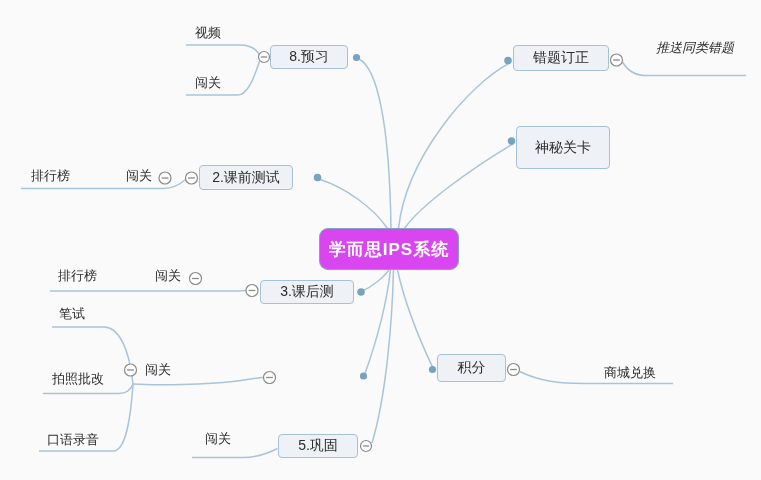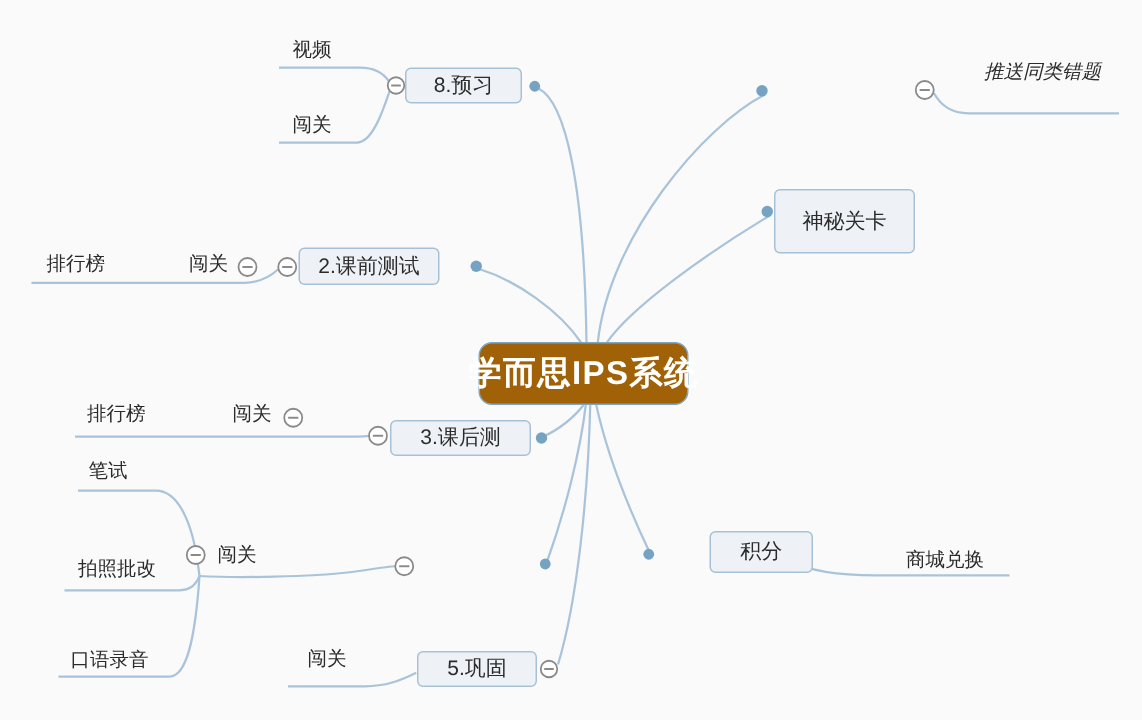--- a/index.html
+++ b/index.html
@@ -7,22 +7,22 @@
     position:relative;width:761px;height:480px;background:#fafafa;
     font-family:"Liberation Sans","DejaVu Sans",sans-serif;overflow:hidden;
   }
   #wires{position:absolute;left:0;top:0;z-index:0;}
   .node{
     position:absolute;z-index:2;display:flex;align-items:center;justify-content:center;
     background:#eef2f6;border:1px solid #a6c1d6;border-radius:4px;
     font-size:14px;color:#2b2b2b;box-sizing:border-box;white-space:nowrap;
   }
   .root{
-    background:#a16207;border:1px solid #7ca6c4;color:#ffffff;
-    font-weight:bold;font-size:22px;border-radius:9px;letter-spacing:1px;
+    background:#d946ef;border:1px solid #7ca6c4;color:#ffffff;
+    font-weight:bold;font-size:17px;border-radius:9px;letter-spacing:1px;
   }
   .leaf{
     position:absolute;z-index:2;font-size:13px;color:#2b2b2b;
     white-space:nowrap;line-height:14px;
   }
   .wire{stroke:#a9c4da;stroke-width:1.5;fill:none;}
   .collapse{fill:#ffffff;stroke:#8a8a8a;stroke-width:1.2;}
   .minus{stroke:#8a8a8a;stroke-width:1.3;}
   .dot{fill:#76a3c2;stroke:none;}
 </style>
@@ -103,22 +103,23 @@
     <circle class="dot" cx="511.5" cy="141" r="3.8"></circle>
     <circle class="dot" cx="432.5" cy="369.5" r="3.6"></circle>
   </svg>
 
   <div class="node root" style="left:319px;top:228px;width:140px;height:42px;">学而思IPS系统</div>
 
   <div class="node" style="left:270px;top:45px;width:78px;height:24px;">8.预习</div>
   <div class="node" style="left:199px;top:165px;width:94px;height:25px;">2.课前测试</div>
   <div class="node" style="left:260px;top:280px;width:94px;height:24px;">3.课后测</div>
   <div class="node" style="left:278px;top:434px;width:80px;height:24px;">5.巩固</div>
+  <div class="node" style="left:513px;top:45px;width:96px;height:26px;">错题订正</div>
   <div class="node" style="left:516px;top:126px;width:94px;height:43px;">神秘关卡</div>
-  <div class="node" style="left:437px;top:354px;width:69px;height:28px;margin-left:36px;">积分</div>
+  <div class="node" style="left:437px;top:354px;width:69px;height:28px;">积分</div>
 
   <div class="leaf" style="left:195px;top:26px;">视频</div>
   <div class="leaf" style="left:195px;top:76px;">闯关</div>
   <div class="leaf" style="left:126px;top:169px;">闯关</div>
   <div class="leaf" style="left:31px;top:169px;">排行榜</div>
   <div class="leaf" style="left:155px;top:269px;">闯关</div>
   <div class="leaf" style="left:58px;top:269px;">排行榜</div>
   <div class="leaf" style="left:145px;top:363px;">闯关</div>
   <div class="leaf" style="left:59px;top:307px;">笔试</div>
   <div class="leaf" style="left:52px;top:372px;">拍照批改</div>

